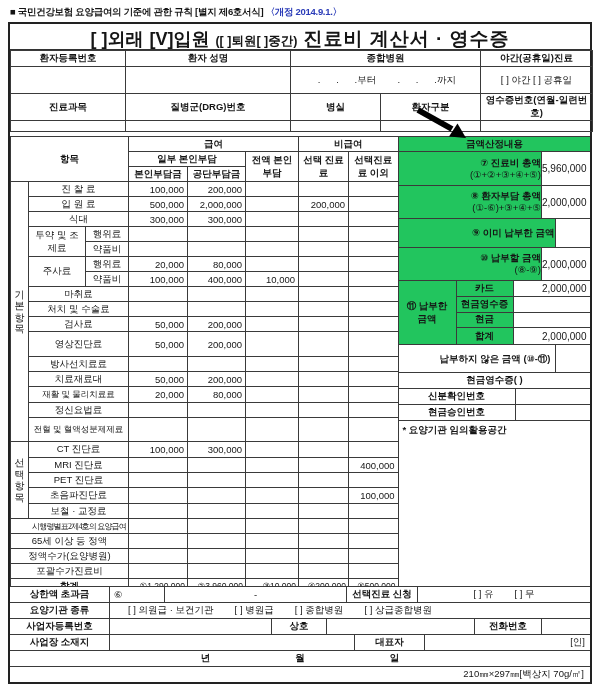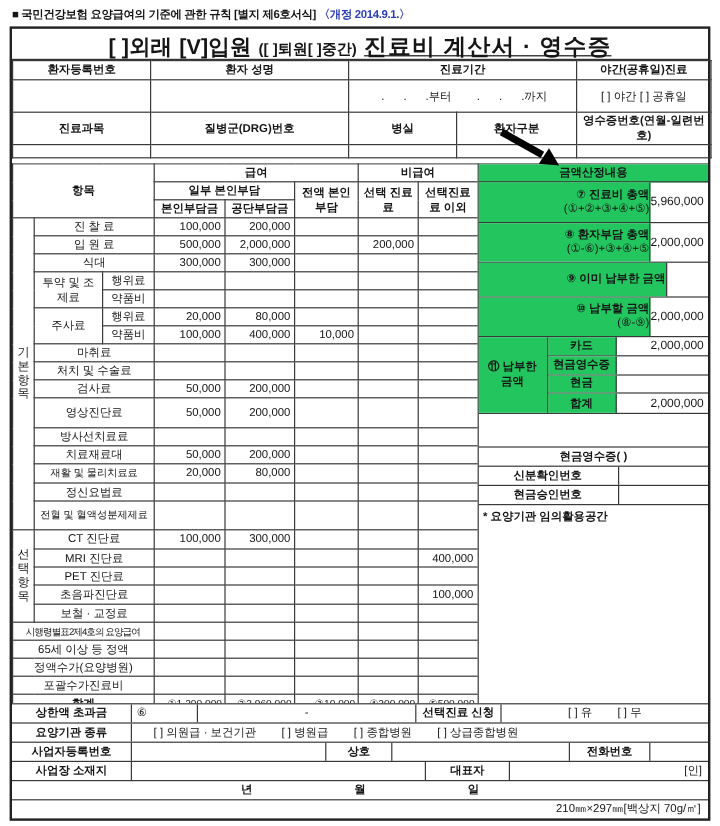--- a/index.html
+++ b/index.html
@@ -8,21 +8,21 @@
   .page { position: relative; width: 600px; height: 688px; background:#fff; overflow: hidden; }
 
   .reg-line { position:absolute; left:10px; top:6px; font-size:9.5px; font-weight:bold; letter-spacing:-0.3px; white-space:nowrap; }
   .reg-line .rev { color:#2b3cb8; }
 
   .form { position:absolute; left:8px; top:22px; width:584px; height:662px; border:2px solid #222; background:#fff; display:flex; flex-direction:column; }
 
   .title-row { height:26px; display:flex; justify-content:center; align-items:baseline; gap:6px; border-bottom:1px solid #333; font-weight:bold; padding-top:2px; }
   .t-lg { font-size:18px; }
   .t-md { font-size:12.5px; }
-  .t-main { font-size:19px; letter-spacing:1px;text-decoration:underline; }
+  .t-main { font-size:19px; letter-spacing:1px; }
 
   table { border-collapse: collapse; table-layout: fixed; }
   td { border:1px solid #3a3a3a; font-size:9.5px; text-align:center; padding:0 2px; overflow:hidden; }
 
   .info-table { width:582px; height:81px; }
   .info-table td.lab { font-weight:bold; }
   .pre { white-space: pre; }
 
   .spacer { height:4px; }
 
@@ -30,21 +30,21 @@
 
   .fee-table { width:389px; height:451px; }
   .fee-table td { height:15px; }
   .fee-table td:last-child { border-right:none; }
   .fee-table .hd { font-weight:bold; }
   .vlabel { font-size:10px; line-height:1.15; word-break:break-all; vertical-align:middle; padding:0 2px; }
   .iname { letter-spacing:0; }
   .num { text-align:right; padding-right:3px; }
   .r25 td { height:25px; }
   .r24 td { height:24px; }
-  .tiny td.iname3 { font-size:8px; letter-spacing:-0.8px; text-align:center; padding-left:1px; }
+  .tiny td.iname3 { font-size:8px; letter-spacing:-0.8px; text-align:right; padding-left:1px;font-family:Liberation Serif, serif; }
   .sum td.num { font-size:8.5px; padding-right:2px; }
 
   .rp { width:193px; border-left:1px solid #3a3a3a; border-top:1px solid #3a3a3a; display:flex; flex-direction:column; font-size:9.5px; }
   .gray { background:#22c55e; }
   .rp-head { height:15px; border-bottom:1px solid #3a3a3a; display:flex; align-items:center; justify-content:center; font-weight:bold; }
   .rp-row { display:flex; border-bottom:1px solid #3a3a3a; }
   .rp-label { width:157px; border-right:1px solid #3a3a3a; display:flex; flex-direction:column; justify-content:center; align-items:flex-end; font-weight:bold; line-height:1.25; }
   .rp-val { flex:1; display:flex; align-items:center; justify-content:flex-end; padding-right:4px; font-size:10px; }
   .h34 { height:34px; } .h33 { height:33px; } .h29 { height:29px; } .h28 { height:28px; } .h16 { height:16px; }
   .pay-block { display:flex; height:64px; border-bottom:1px solid #3a3a3a; }
@@ -93,21 +93,21 @@
           <col style="width:115px">
           <col style="width:165px">
           <col style="width:90px">
           <col style="width:100px">
           <col style="width:112px">
         </colgroup>
       <tbody>
           <tr style="height:16px">
         <td class="lab">환자등록번호</td>
         <td class="lab">환자 성명</td>
-        <td class="lab" colspan="2">진료기간</td>
+        <td class="lab" colspan="2">종합병원</td>
         <td class="lab">야간(공휴일)진료</td>
       </tr>
       <tr style="height:27px">
         <td></td>
         <td></td>
         <td class="pre" colspan="2"> .      .      .부터        .      .      .까지</td>
         <td>[ ] 야간  [ ] 공휴일</td>
       </tr>
       <tr style="height:27px">
         <td class="lab">진료과목</td>
@@ -414,20 +414,21 @@
               <div class="pay-sub gray">현금</div>
               <div class="pay-val"></div>
             </div>
             <div class="pay-row">
               <div class="pay-sub gray">합계</div>
               <div class="pay-val">2,000,000</div>
             </div>
           </div>
         </div>
         <div class="rp-row h28">
+          <div class="rp-label white">납부하지 않은 금액 (⑩-⑪)</div>
           <div class="rp-val"></div>
         </div>
         <div class="rp-center">현금영수증(        )</div>
         <div class="rp-row h16">
           <div class="rp-small-label">신분확인번호</div>
           <div class="rp-val"></div>
         </div>
         <div class="rp-row h16">
           <div class="rp-small-label">현금승인번호</div>
           <div class="rp-val"></div>

